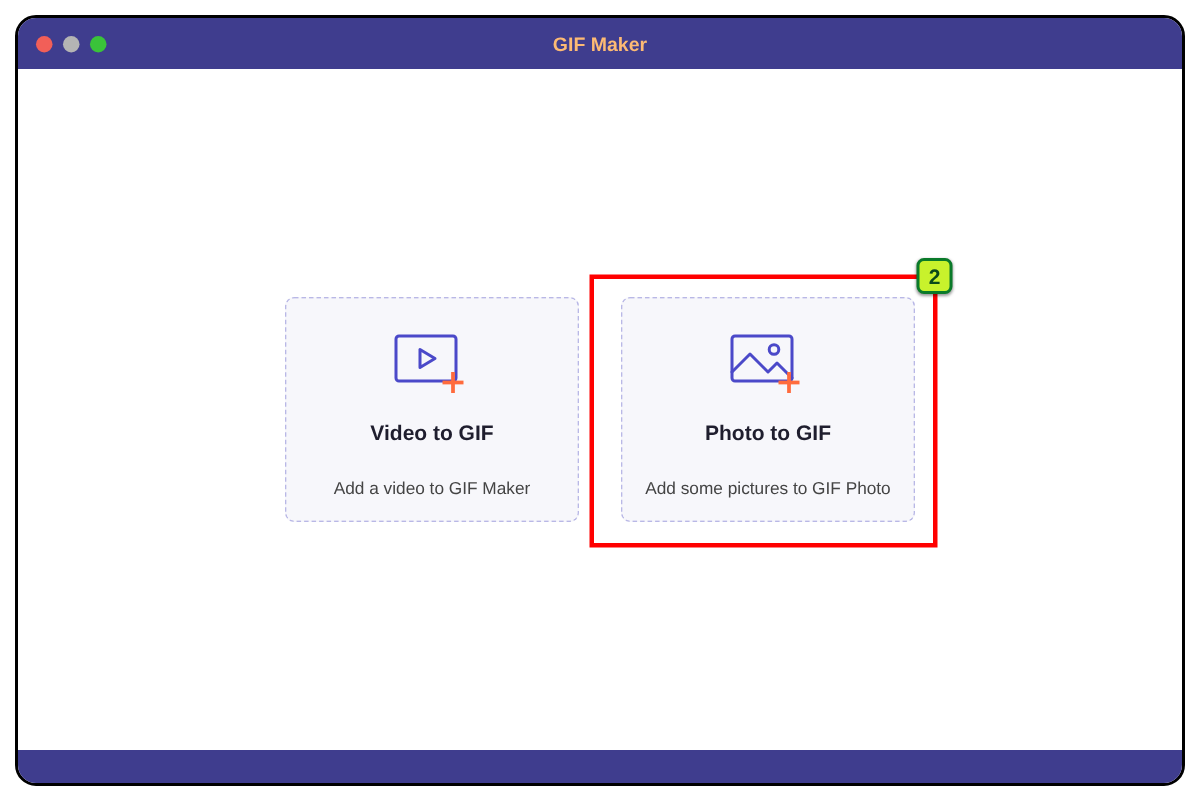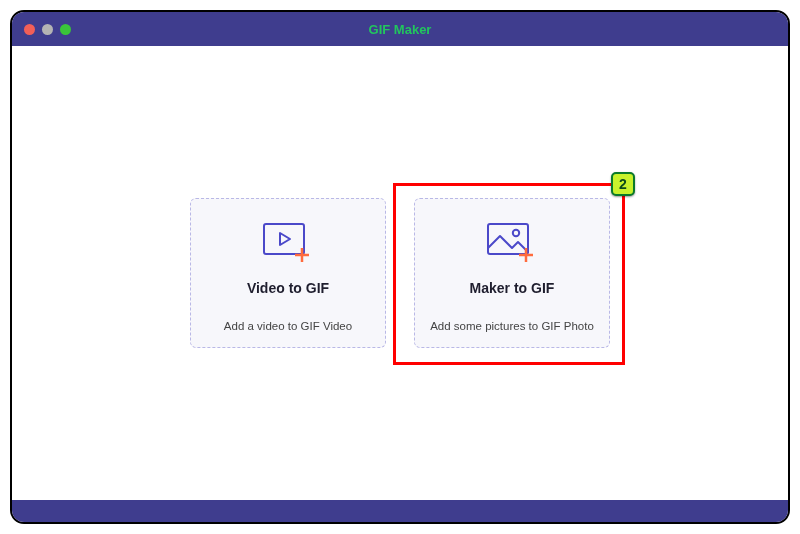--- a/index.html
+++ b/index.html
@@ -26,21 +26,21 @@
       position: relative;
     }
     .dots { display: flex; gap: 7px; }
     .dot { width: 11px; height: 11px; border-radius: 50%; }
     .dot.red { background: #f25f58; }
     .dot.yellow { background: #b4b4b4; }
     .dot.green { background: #3ac33a; }
     .title {
       position: absolute; left: 0; right: 0;
       text-align: center;
-      color: #22c55e; font-size: 13px; font-weight: 600;
+      color: #fdba74; font-size: 13px; font-weight: 600;
       pointer-events: none;
     }
     .content {
       flex: 1; display: flex; align-items: center; justify-content: center; gap: 28px;
     }
     .card {
       width: 196px; height: 150px;
       border: 1.5px dashed #b9b8e6;
       border-radius: 6px;
       background: #f7f7fb;
@@ -90,34 +90,34 @@
     <div class="card">
       <div class="icon-wrap">
         <svg width="60" height="48" viewBox="0 0 60 48">
           <rect x="6" y="6" width="40" height="30" rx="2" fill="none" stroke="#4b49c9" stroke-width="2"></rect>
           <polygon points="22,15 22,27 32,21" fill="none" stroke="#4b49c9" stroke-width="2" stroke-linejoin="round"></polygon>
           <line x1="44" y1="30" x2="44" y2="44" stroke="#ff6b3d" stroke-width="2.5"></line>
           <line x1="37" y1="37" x2="51" y2="37" stroke="#ff6b3d" stroke-width="2.5"></line>
         </svg>
       </div>
       <div class="card-title">Video to GIF</div>
-      <div class="card-sub">Add a video to GIF Video</div>
+      <div class="card-sub">Add a video to GIF Maker</div>
     </div>
 
     <div class="card">
       <div class="icon-wrap">
         <svg width="60" height="48" viewBox="0 0 60 48">
           <rect x="6" y="6" width="40" height="30" rx="2" fill="none" stroke="#4b49c9" stroke-width="2"></rect>
           <circle cx="34" cy="15" r="3.2" fill="none" stroke="#4b49c9" stroke-width="2"></circle>
           <polyline points="6,30 18,18 30,30 36,24 46,34" fill="none" stroke="#4b49c9" stroke-width="2" stroke-linejoin="round" stroke-linecap="round"></polyline>
           <line x1="44" y1="30" x2="44" y2="44" stroke="#ff6b3d" stroke-width="2.5"></line>
           <line x1="37" y1="37" x2="51" y2="37" stroke="#ff6b3d" stroke-width="2.5"></line>
         </svg>
       </div>
-      <div class="card-title">Maker to GIF</div>
+      <div class="card-title">Photo to GIF</div>
       <div class="card-sub">Add some pictures to GIF Photo</div>
     </div>
 
   </div>
 
   <div class="footer-bar"></div>
 </div>
 
 <div class="highlight" style="left:393px; top:183px; width:232px; height:182px;"></div>
 <div class="badge" style="left:611px; top:172px;">2</div>

